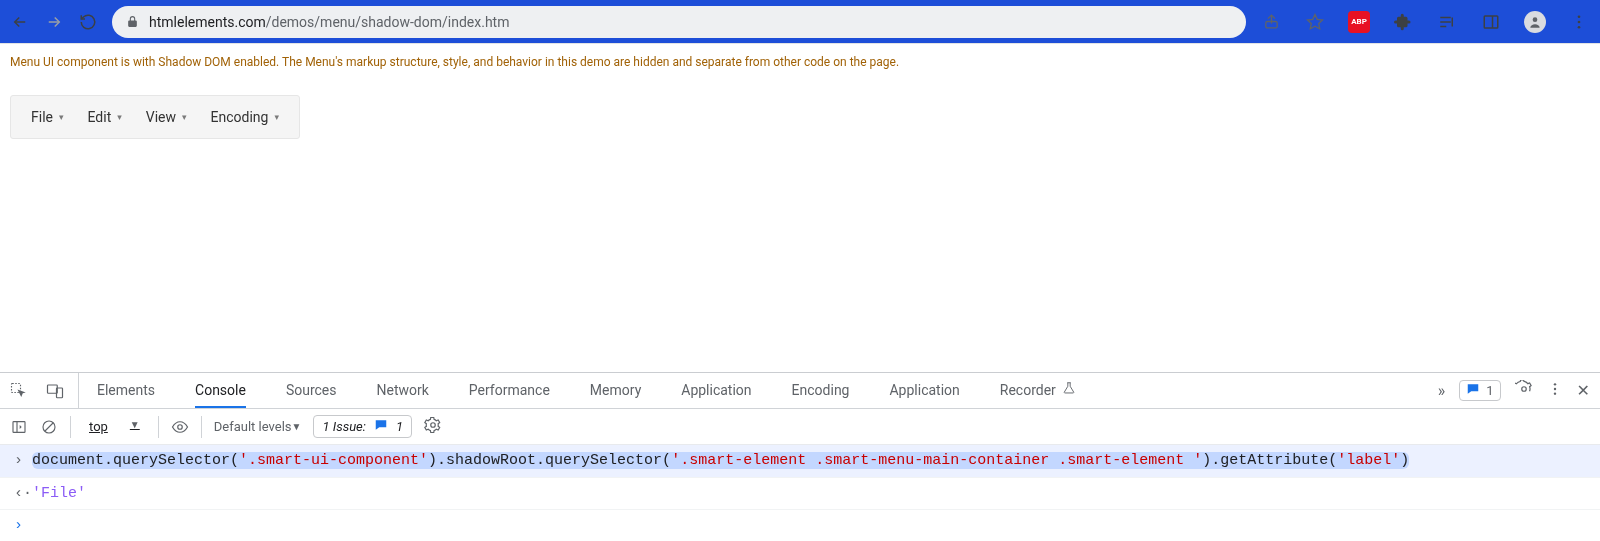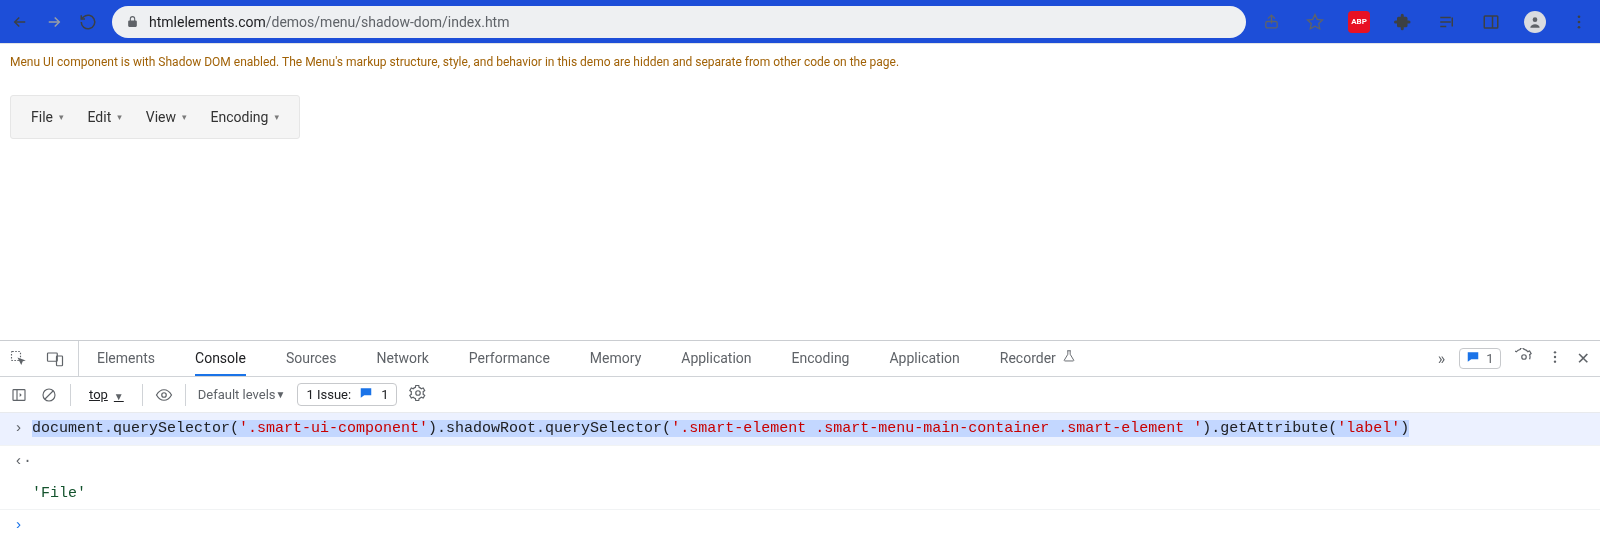--- a/index.html
+++ b/index.html
@@ -204,21 +204,21 @@
     }
     .sb-ic {
       width: 18px; height: 18px;
       display: flex; align-items: center; justify-content: center;
       cursor: pointer;
     }
     .sb-divider {
       width: 1px; height: 22px; background: #d0d3d7;
     }
     .context-select {
-      display: flex; align-items: flex-end; gap: 6px;
+      display: flex; align-items: flex-start; gap: 22px;
       padding: 2px 6px;
       cursor: pointer;
       font-size: 13px;
       color: #202124;
       text-decoration: underline;
     }
     .context-select .tri { font-size: 10px; color: #5f6368; }
     .eye { color: #5f6368; }
     .filter-input {
       flex: 1;
@@ -233,20 +233,21 @@
     .levels .tri { font-size: 10px; color: #5f6368; }
 
     .issue-box {
       border: 1px solid #c7c9cc;
       border-radius: 4px;
       padding: 2px 8px;
       display: flex; align-items: center; gap: 8px;
       cursor: pointer;
       font-size: 13px;
       color: #202124;
+      font-style: italic;
     }
 
     .console-body {
       font-family: ui-monospace, SFMono-Regular, Menlo, Consolas, "Liberation Mono", monospace;
       font-size: 15px;
     }
     .cb-row {
       display: flex;
       align-items: flex-start;
       padding: 4px 10px 4px 14px;
@@ -265,23 +266,23 @@
     .cb-gutter.blue { color: #1a73e8; }
     .cb-content {
       flex: 1;
       white-space: pre-wrap;
       word-break: break-all;
     }
     .tok-obj   { color: #202124; }
     .tok-str   { color: #c80000; }
     .selected-span {
       background: #c3d7ff;
-      border-radius: 0;
-    }
-    .result-str { color: #14532d; margin-top: 32px; }
+      border-radius: 6px;
+    }
+    .result-str { color: #8b5cf6; }
 
   </style>
 </head>
 <body>
 
 <div class="browser-toolbar">
   <div class="nav-buttons">
     <div class="nav-btn">
       <svg width="18" height="18" viewBox="0 0 24 24" fill="none" stroke="#3c4043" stroke-width="2">
           <path d="M19 12H5"></path>

